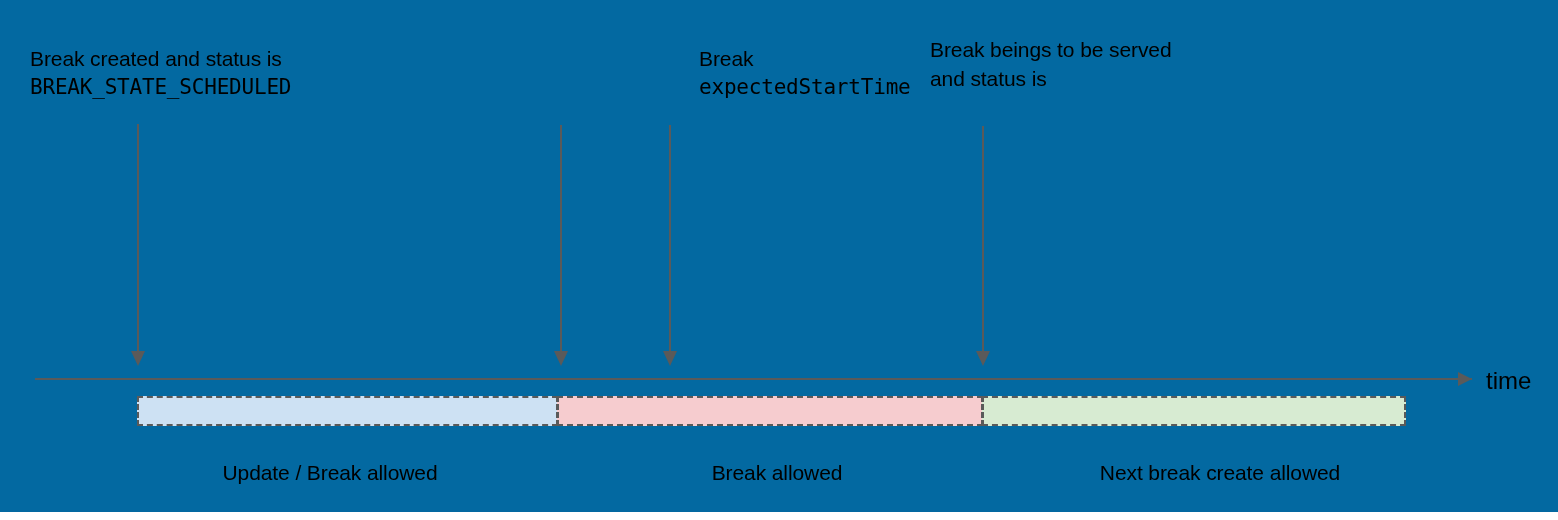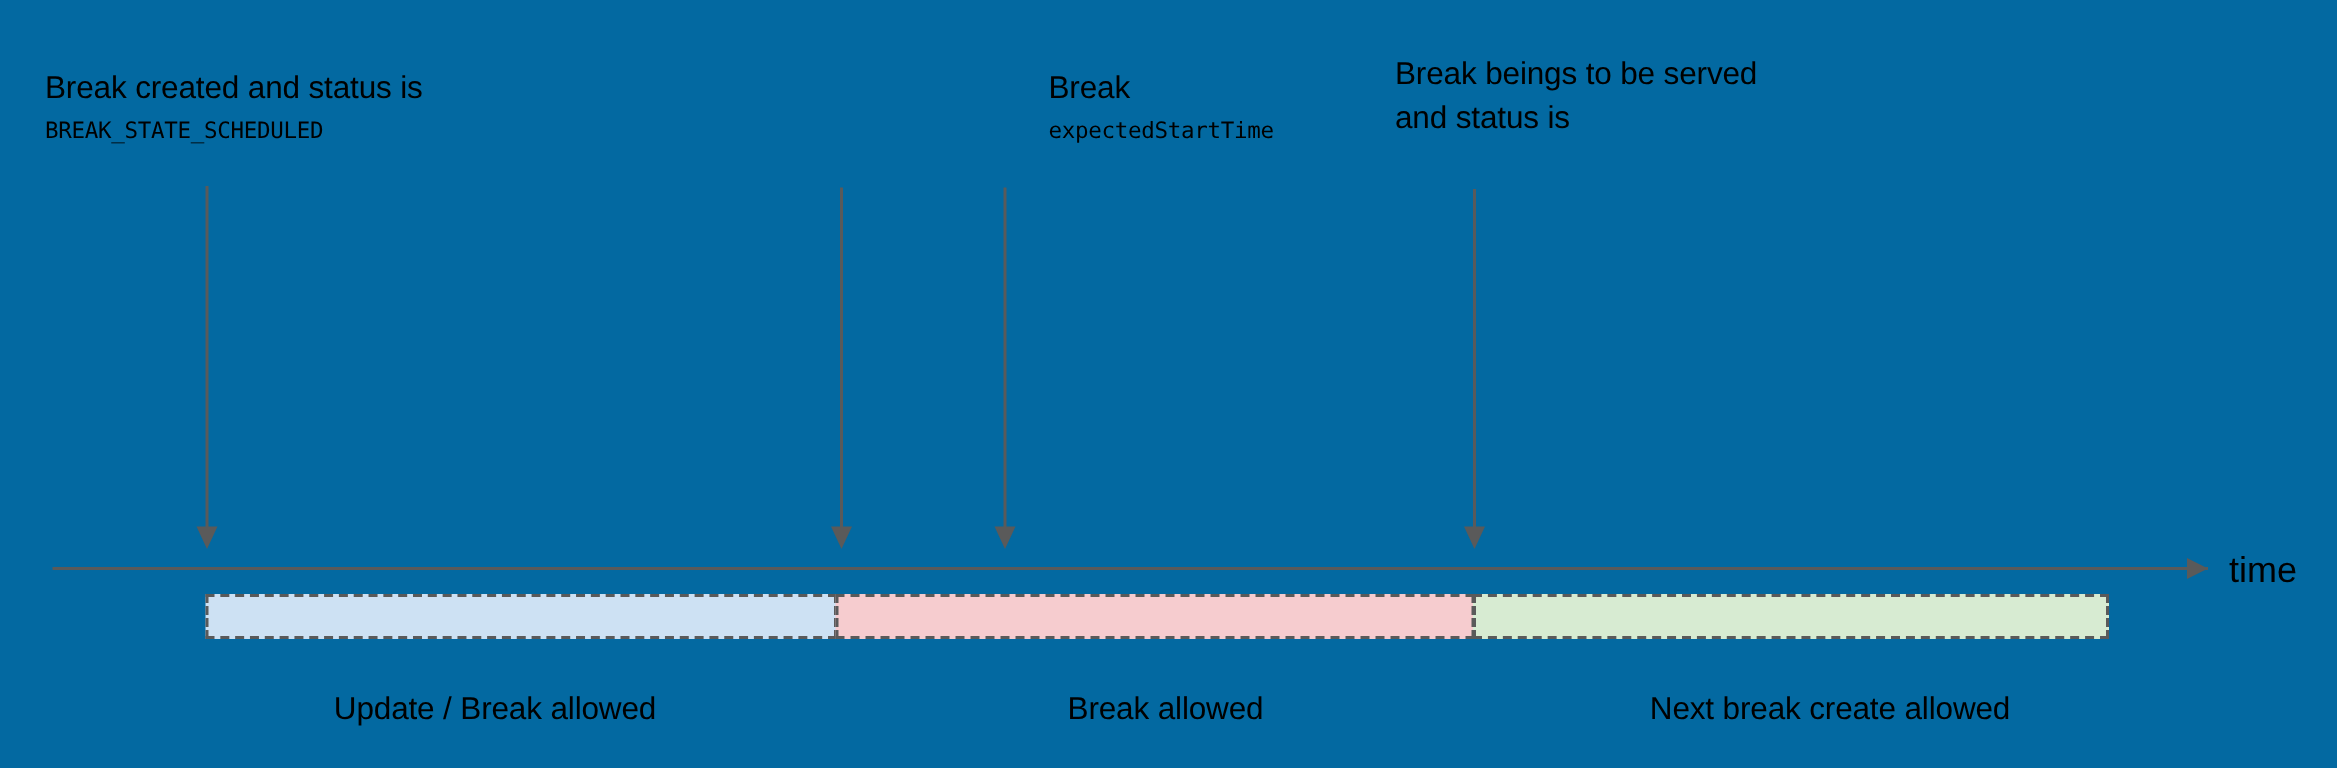--- a/index.html
+++ b/index.html
@@ -27,21 +27,21 @@
     white-space: nowrap;
   }
   .annot .prose {
     font-family: "Liberation Sans", sans-serif;
     font-size: 21px;
     color: #000000;
     letter-spacing: -0.1px;
   }
   .annot .code {
     font-family: "DejaVu Sans Mono", monospace;
-    font-size: 15px;
+    font-size: 21px;
     color: #000000;
     letter-spacing: -0.2px;
   }
 
   
   .marker {
     position: absolute;
   }
   .marker .shaft {
     position: absolute;

